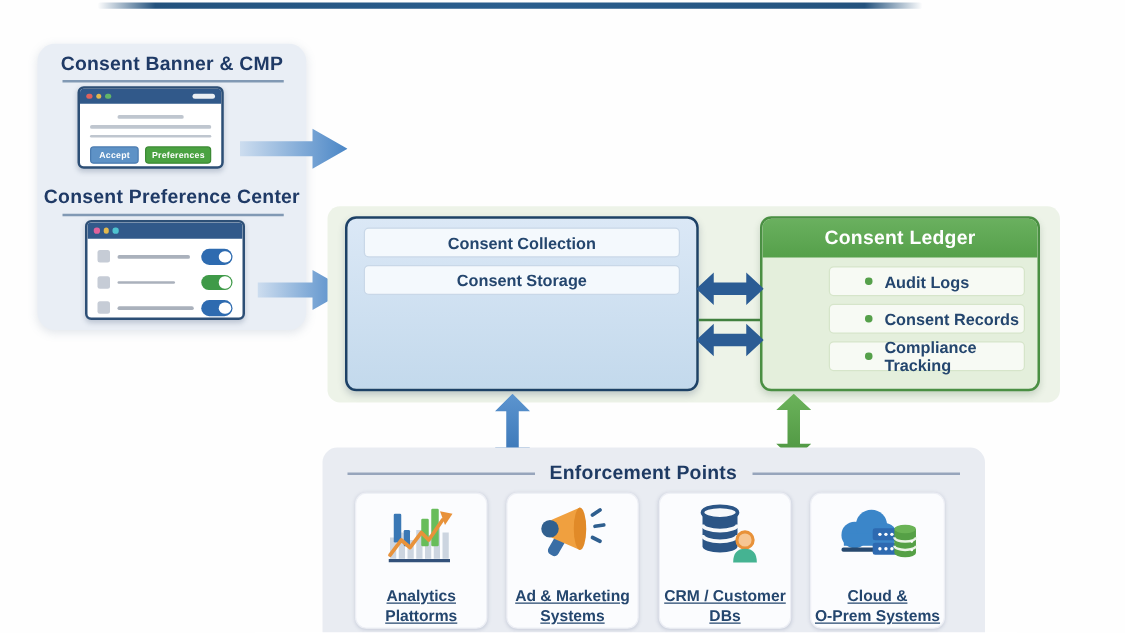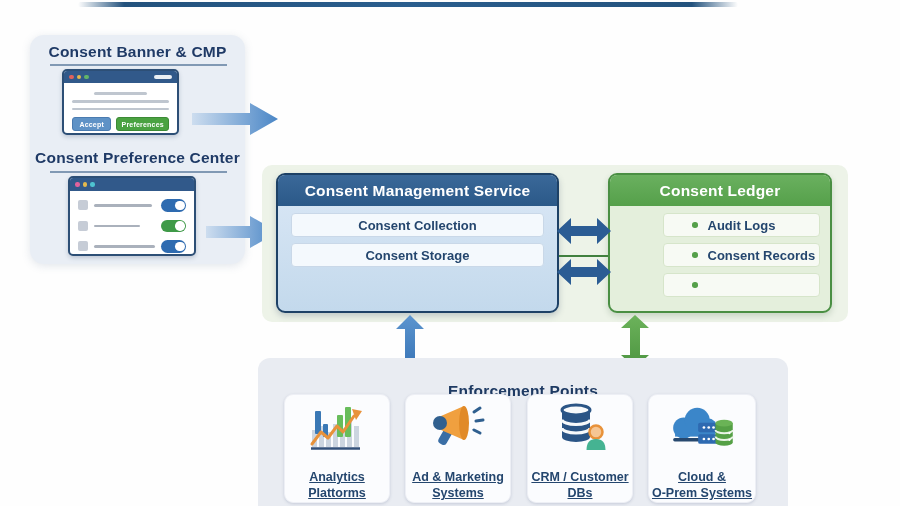--- a/index.html
+++ b/index.html
@@ -79,21 +79,21 @@
   .ledger-header { height:31px; background:linear-gradient(#6ab05f, #55a04a); color:#ffffff;
     font-weight:bold; font-size:15.5px; display:flex; align-items:center; justify-content:center; letter-spacing:.2px; }
   .ledger-body { padding:7px 10px; }
   .ledger-row { height:24px; margin-bottom:6px; background:#f7faf4; border:1px solid #d6e5ca; border-radius:4px;
     display:flex; align-items:center; color:#24466e; font-weight:bold; font-size:13px; padding-left:28px;margin-left:43px; }
   .bullet { width:5.5px; height:5.5px; border-radius:50%; background:#55a04a; margin-right:10px; flex:0 0 auto; }
 
   
   .ep-panel { position:absolute; left:258px; top:358px; width:530px; height:160px;
     background:#e9ecf2; border-radius:12px; }
-  .ep-title-row { position:absolute; top:12px; left:0; width:100%; display:flex; align-items:center; gap:12px; padding:0 20px;flex-direction:column; }
+  .ep-title-row { position:absolute; top:12px; left:0; width:100%; display:flex; align-items:center; gap:12px; padding:0 20px; }
   .ep-line { height:1.5px; background:#97a5bc; }
   .ep-line.l { flex:0.9; } .ep-line.r { flex:1; }
   .ep-title { font-weight:bold; font-size:15.5px; color:#1e3a63; white-space:nowrap; letter-spacing:.2px; }
   .ep-card { position:absolute; top:36px; width:106px; height:109px; background:#fbfcfe;
     border:1px solid #edeff5; border-radius:9px; box-shadow:0 1px 3px rgba(120,130,160,.30);
     display:flex; flex-direction:column; align-items:center; }
   .epc1 { left:26px; } .epc2 { left:147px; } .epc3 { left:269px; } .epc4 { left:390px; width:108px; }
   .ep-icon { margin-top:7px; height:50px; display:flex; align-items:center; justify-content:center; }
   .ep-label { margin-top:17px; text-align:center; font-weight:bold; font-size:12.5px; line-height:1.3; color:#24466e;text-decoration:underline; }
   .ep-label span { display:block; }
@@ -175,40 +175,40 @@
         <stop offset="0" stop-color="#cdddef"></stop>
           <stop offset="1" stop-color="#4a86c6"></stop>
       </linearGradient>
     </defs>
     <path d="M0 11 L44 11 L44 1 L72 17 L44 33 L44 23 L0 23 Z" fill="url(#gah2)"></path>
   </svg>
 
   <div class="core-panel"></div>
 
   <div class="cms-box">
-    <div class="cms-header">Consent Management Service</div>
     <div class="cms-body">
       <div class="cms-row">Consent Collection</div>
       <div class="cms-row">Consent Storage</div>
     </div>
   </div>
 
   <div class="ledger-box">
     <div class="ledger-header">Consent Ledger</div>
     <div class="ledger-body">
       <div class="ledger-row">
         <span class="bullet"></span>
         <span>Audit Logs</span>
       </div>
       <div class="ledger-row">
         <span class="bullet"></span>
         <span>Consent Records</span>
       </div>
       <div class="ledger-row">
         <span class="bullet"></span>
+        <span>Compliance Tracking</span>
       </div>
     </div>
   </div>
 
   <div class="green-line"></div>
   <svg class="abs darrow-1" width="54" height="28" viewBox="0 0 54 28">
     <path d="M14 1 L0 14 L14 27 L14 19 L40 19 L40 27 L54 14 L40 1 L40 9 L14 9 Z" fill="#2b5c94"></path>
   </svg>
   <svg class="abs darrow-2" width="54" height="28" viewBox="0 0 54 28">
     <path d="M14 1 L0 14 L14 27 L14 19 L40 19 L40 27 L54 14 L40 1 L40 9 L14 9 Z" fill="#2b5c94"></path>

